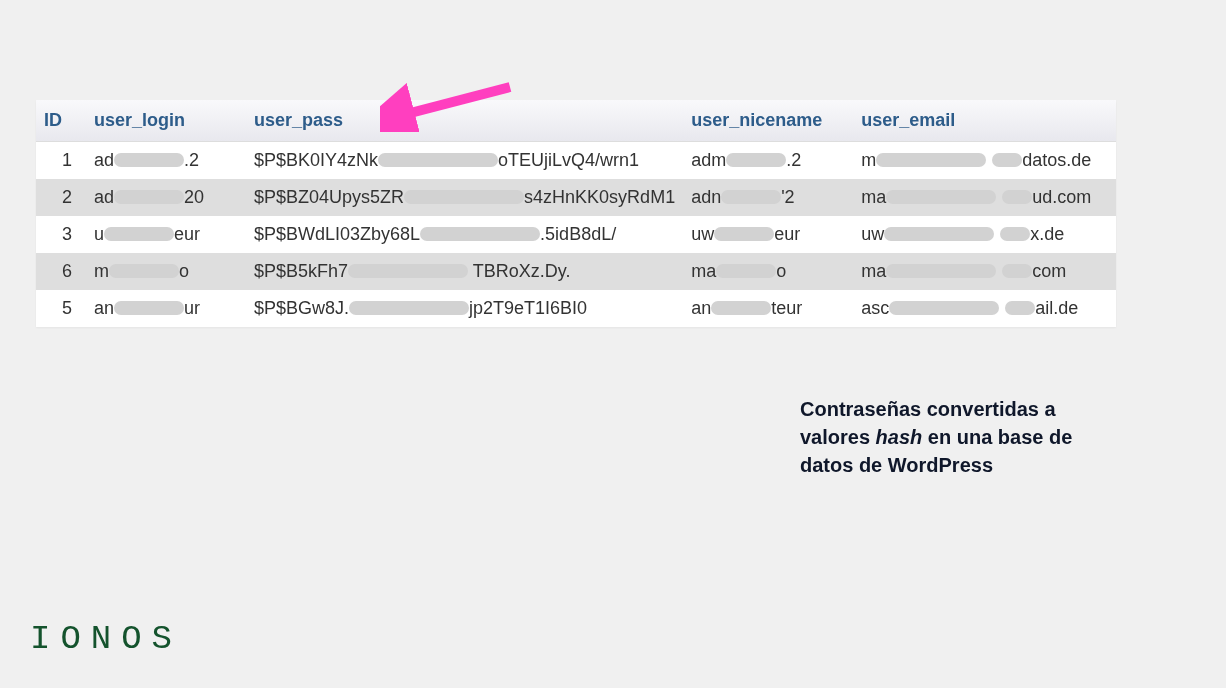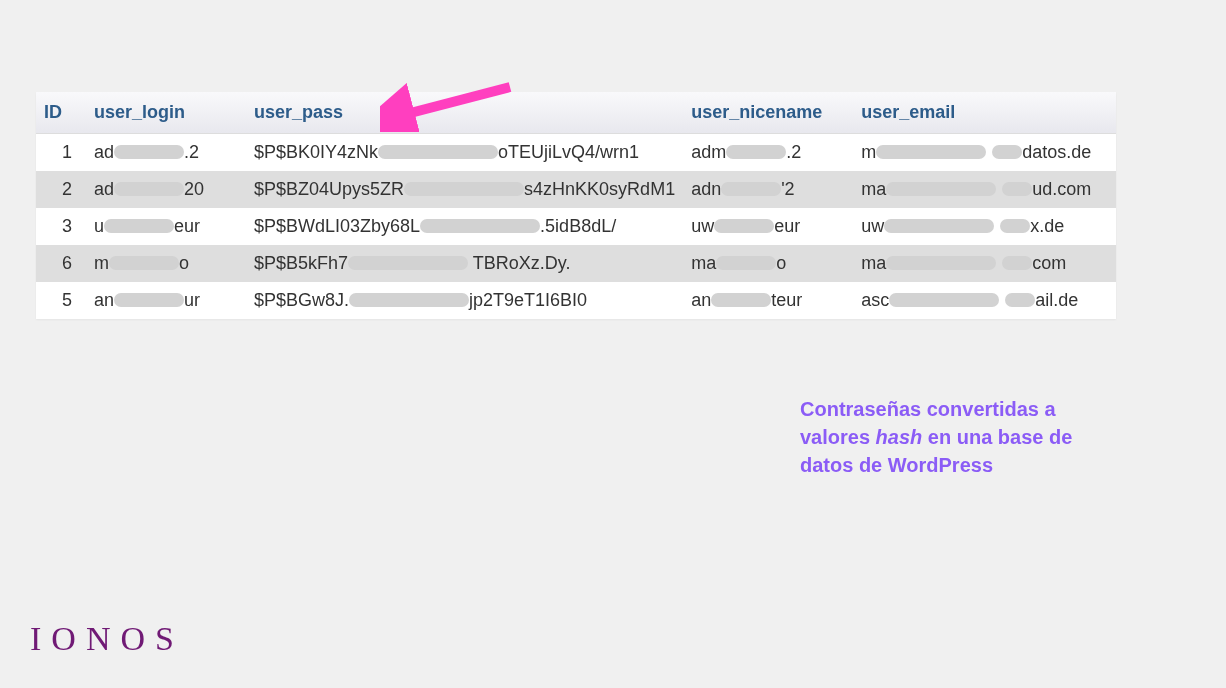--- a/index.html
+++ b/index.html
@@ -8,21 +8,21 @@
     width: 1226px;
     height: 688px;
     background: #f0f0f0;
     font-family: Arial, Helvetica, sans-serif;
     overflow: hidden;
     position: relative;
   }
 
   .table-wrap {
     position: absolute;
-    top: 92px;
+    top: 100px;
     left: 36px;
     width: 1080px;
     background: #fff;
     box-shadow: 0 1px 2px rgba(0,0,0,0.05);
   }
 
   table {
     width: 100%;
     border-collapse: collapse;
   }
@@ -71,36 +71,36 @@
     width: 140px;
     height: 50px;
     pointer-events: none;
   }
 
   .caption {
     position: absolute;
     top: 395px;
     left: 800px;
     width: 300px;
-    color: #8b5cf6;
+    color: #0f172a;
     font-size: 20px;
     line-height: 1.4;
     font-weight: 600;
   }
   .caption em { font-style: italic; }
 
   .logo {
     position: absolute;
     bottom: 30px;
     left: 30px;
-    color: #701a75;
+    color: #14532d;
     font-size: 34px;
     letter-spacing: 10px;
     font-weight: 500;
-    font-family: Liberation Serif, serif;
+    font-family: Liberation Mono, monospace;
   }
 </style>
 </head>
 <body>
 
 <div class="table-wrap">
   <table>
     <colgroup>
       <col class="c-id">
         <col class="c-login">

